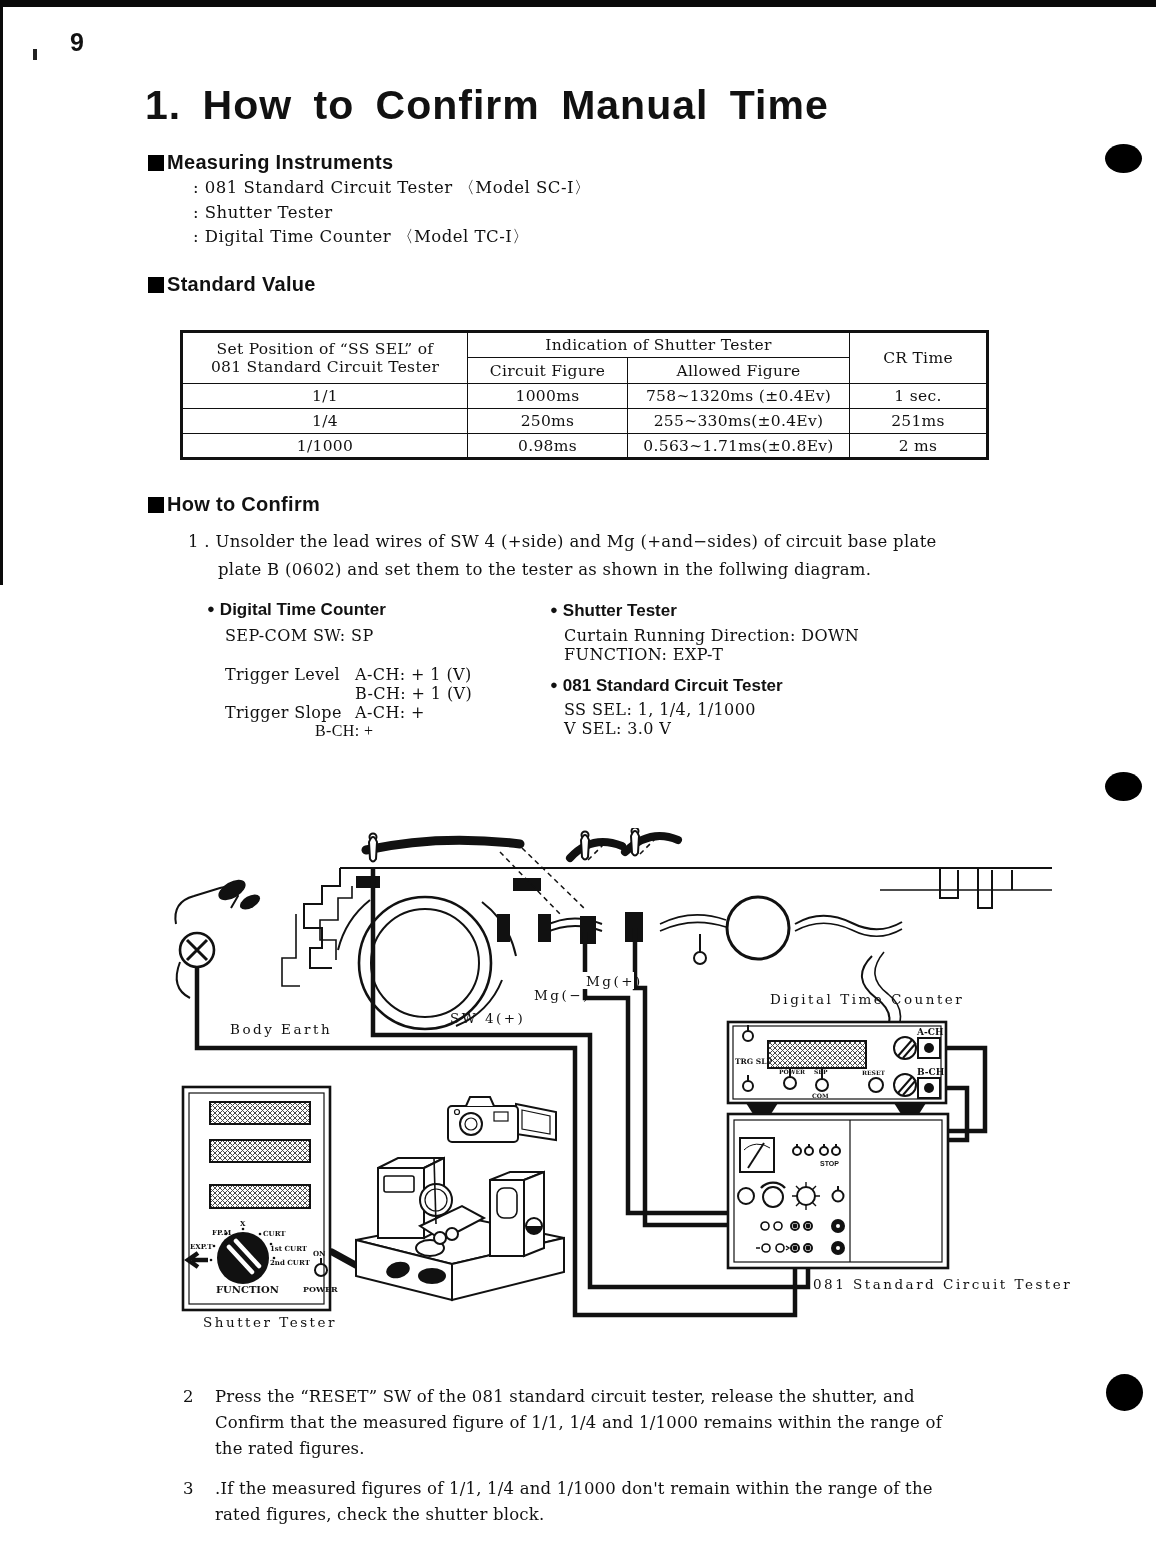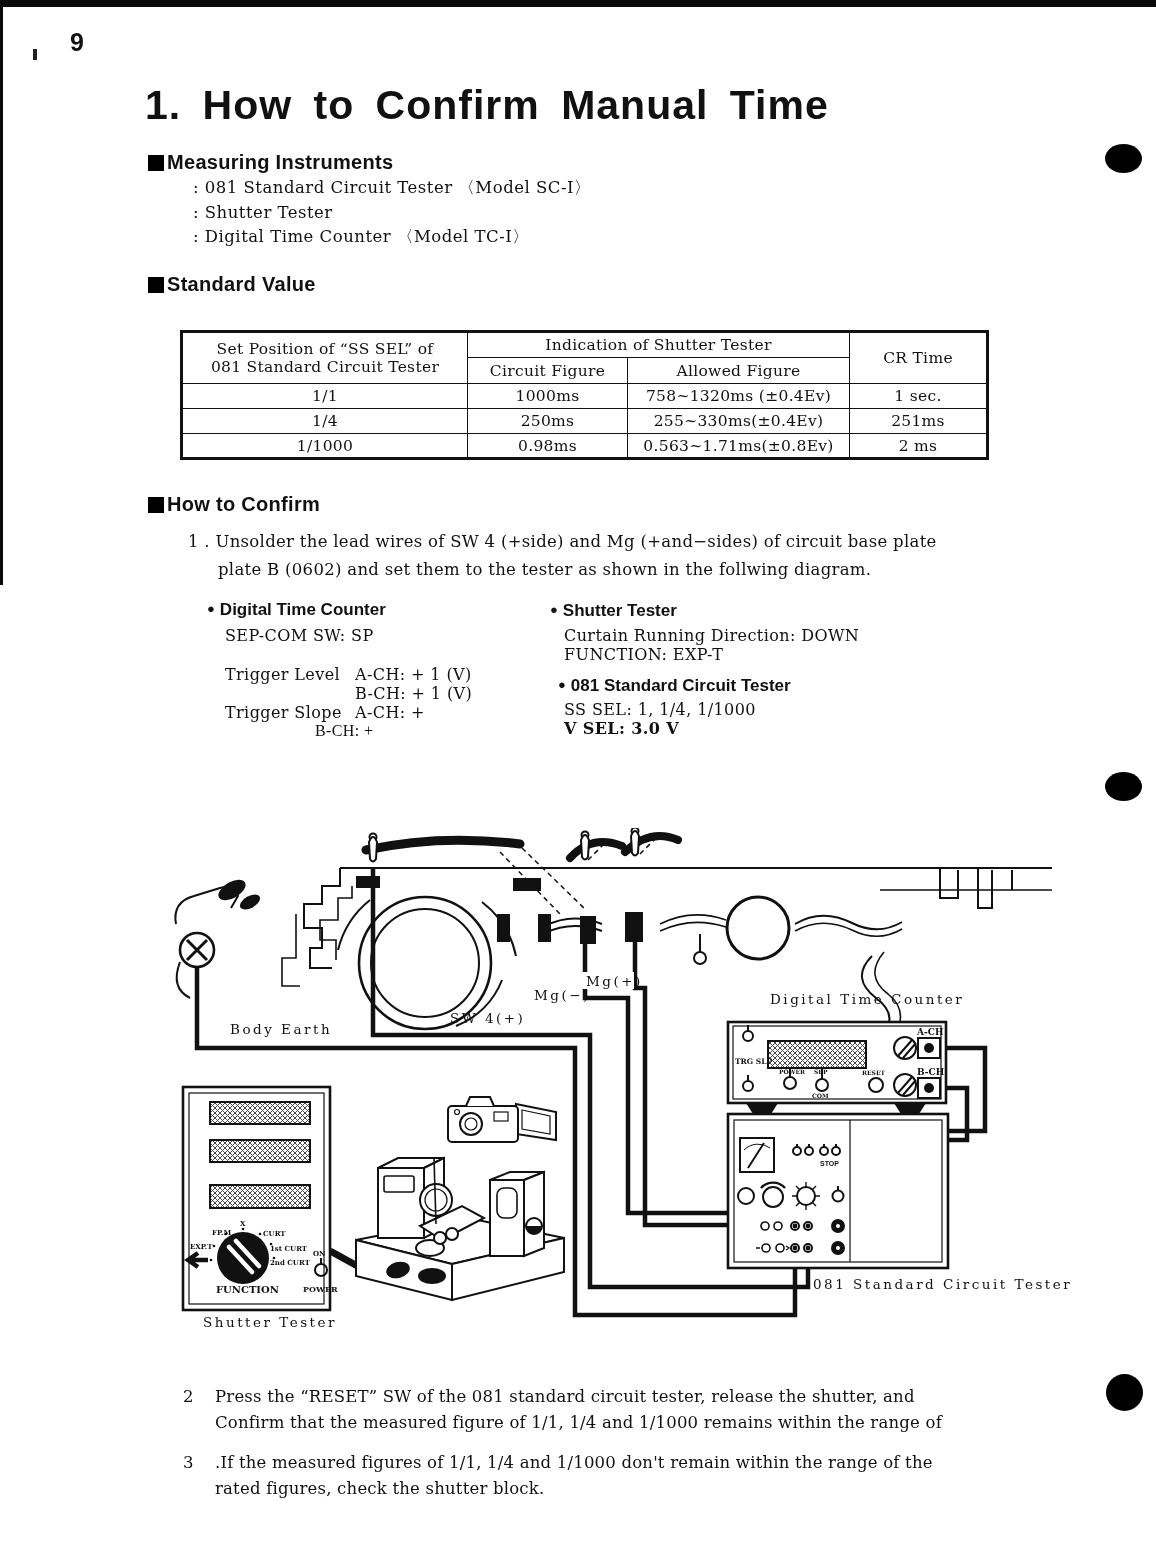--- a/index.html
+++ b/index.html
@@ -139,23 +139,23 @@
     <span style="width:130px;">Trigger Slope</span>
     <span>A-CH: +</span>
   </div>
   <div class="set-line" style="margin-left:108px;font-family:Liberation Serif, serif;">B-CH: +</div>
 </div>
 
 <div class="abs" style="left:550px;top:601px;">
   <div class="set-title"><span class="blt">●</span><span>Shutter Tester</span></div>
   <div class="set-line" style="margin:5px 0 0 14px;">Curtain Running Direction: DOWN</div>
   <div class="set-line" style="margin-left:14px;">FUNCTION: EXP-T</div>
-  <div class="set-title" style="margin-top:12px;margin-left:8px;"><span class="blt">●</span><span>081 Standard Circuit Tester</span></div>
+  <div class="set-title" style="margin-top:12px;"><span class="blt">●</span><span>081 Standard Circuit Tester</span></div>
   <div class="set-line" style="margin:4px 0 0 14px;">SS SEL: 1, 1/4, 1/1000</div>
-  <div class="set-line" style="margin-left:14px;font-weight:bold;">V SEL: 3.0 V</div>
+  <div class="set-line" style="margin-left:14px;">V SEL: 3.0 V</div>
 </div>
 
 <svg class="abs" style="left:0;top:828px;" width="1156" height="520" viewBox="0 0 1156 520">
   <defs>
     <pattern id="xh" width="5" height="5" patternUnits="userSpaceOnUse">
       <path d="M0,0L5,5M5,0L0,5" stroke="#4a4a4a" stroke-width="1"></path>
     </pattern>
   </defs>
   <g fill="none" stroke="#111" stroke-width="2">
 
@@ -390,20 +390,21 @@
     </g>
   </g>
 </svg>
 
 <div class="abs steps">
   <div class="step-row">
     <span class="num">2</span>
     <div>
       <div>Press the  “RESET” SW of the 081 standard circuit tester, release the shutter, and</div>
       <div>Confirm that the measured figure of 1/1, 1/4 and 1/1000  remains within the range of</div>
+      <div>the rated figures.</div>
     </div>
   </div>
   <div class="step-gap"></div>
   <div class="step-row">
     <span class="num">3</span>
     <div>
       <div>.If the measured figures of 1/1, 1/4 and 1/1000 don't remain within the range of the</div>
       <div>rated figures, check the shutter block.</div>
     </div>
   </div>

